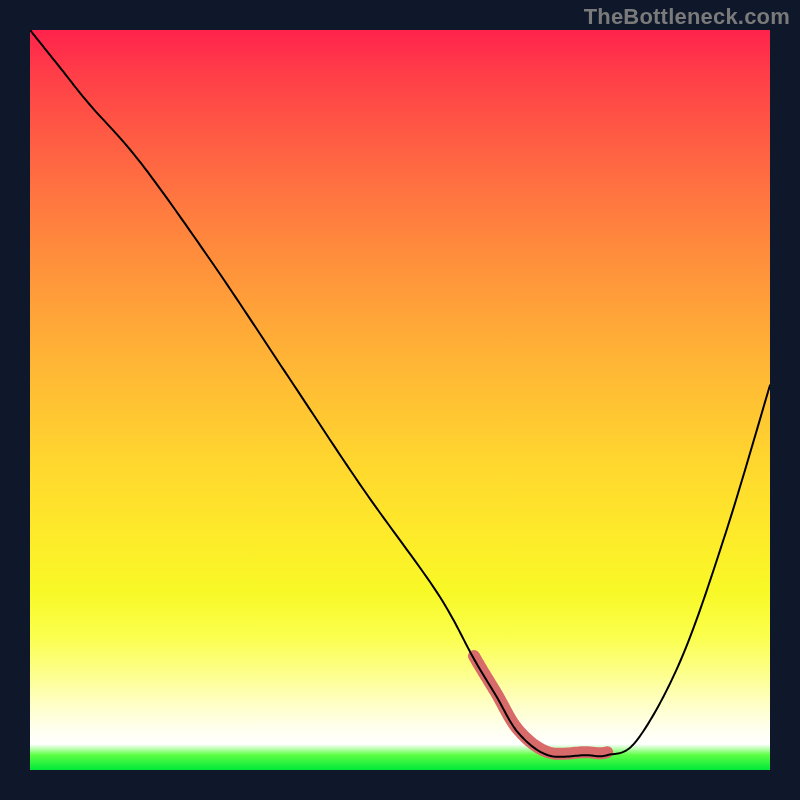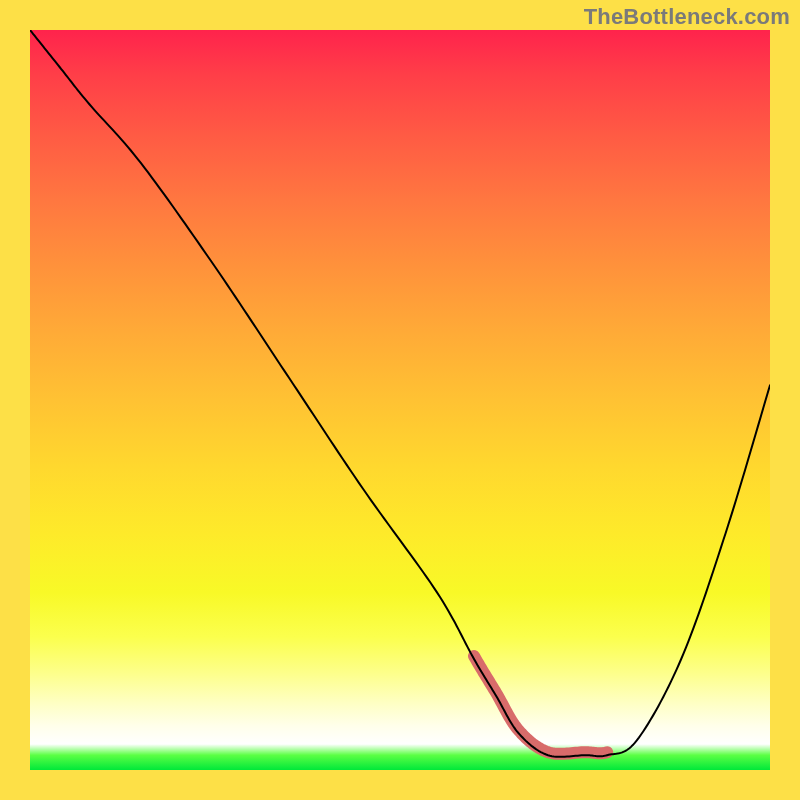--- a/index.html
+++ b/index.html
@@ -3,21 +3,21 @@
 <meta charset="utf-8">
 <style>
   * { margin: 0; padding: 0; box-sizing: border-box; }
   html, body { width: 800px; height: 800px; overflow: hidden; }
   body { background: #000; font-family: Arial, Helvetica, sans-serif; }
 
   .frame {
     position: relative;
     width: 800px;
     height: 800px;
-    background: #fde047;
+    background: #0f172a;
   }
 
   .watermark {
     position: absolute;
     top: 4px;
     right: 10px;
     color: #7a7a7a;
     font-size: 22px;
     font-weight: 600;
     letter-spacing: 0.2px;

